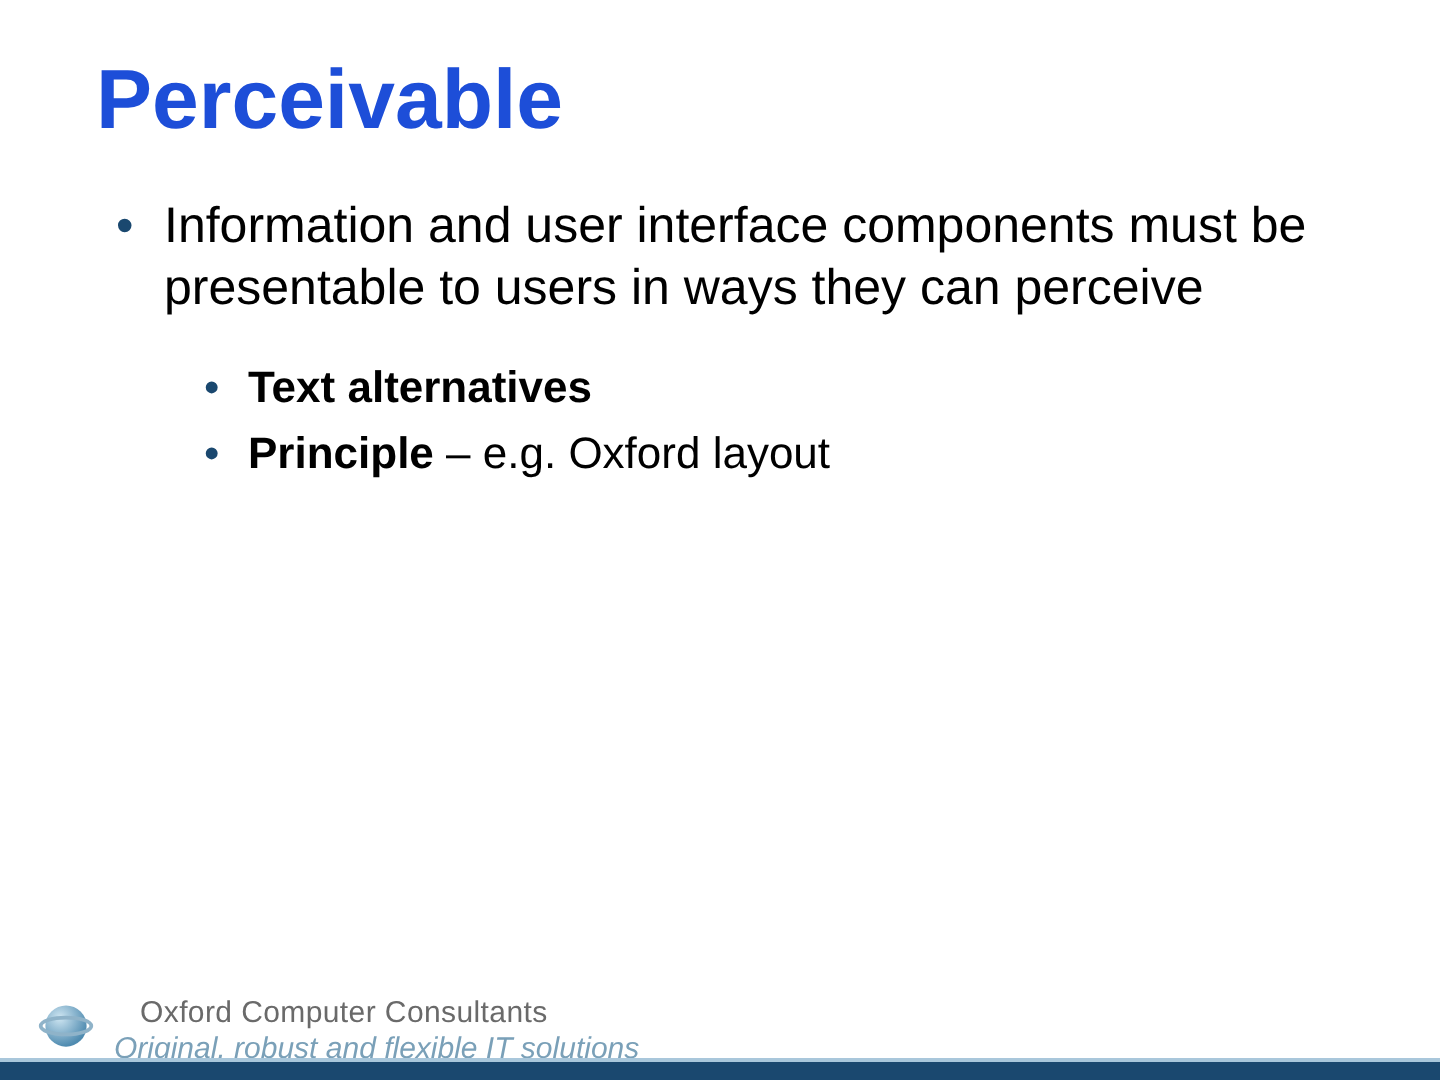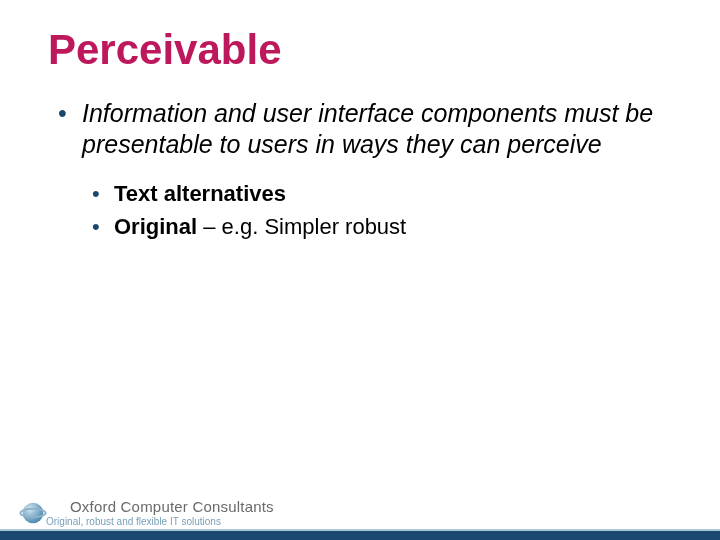--- a/index.html
+++ b/index.html
@@ -17,51 +17,50 @@
     box-sizing: border-box;
     padding: 28px 48px 0 48px;
   }
   .kicker {
     color: #1a486f;
     font-weight: 700;
     font-size: 22px;
     margin: 0 0 2px 0;
   }
   .title {
-    color: #be185d;
+    color: #1d4ed8;
     font-weight: 700;
     font-size: 42px;
     margin: 0 0 26px 0;
     line-height: 1.05;
   }
   ul.level1 {
     list-style: none;
     margin: 0;
     padding: 0 0 0 10px;
   }
   ul.level1 > li {
     position: relative;
     padding-left: 24px;
     font-size: 25px;
-    font-style: italic;
     line-height: 1.25;
     margin-bottom: 18px;
   }
   ul.level1 > li::before {
     content: "•";
     position: absolute;
     left: 0;
     top: 0;
     color: #1a486f;
     font-style: normal;
     font-size: 25px;
   }
   ul.level2 {
     list-style: none;
-    margin: 4px;
+    margin: 14px;
     padding: 0 0 0 40px;
   }
   ul.level2 > li {
     position: relative;
     padding-left: 22px;
     font-size: 22px;
     line-height: 1.35;
     margin-bottom: 4px;
   }
   ul.level2 > li::before {
@@ -90,24 +89,25 @@
     align-items: flex-start;
     gap: 22px;
   }
   .footer .brand .name {
     color: #6a6a6a;
     font-size: 15px;
     letter-spacing: 0.2px;
   }
   .footer .brand .tag {
     position: absolute;
-    left: 28px;
+    left: 39px;
     top: 18px;
-    font-size: 10px;
+    font-size: 15px;
     color: #7aa0b8;
+    font-style: italic;
     white-space: nowrap;
   }
   .footer .bar {
     position: absolute;
     left: 0;
     right: 0;
     bottom: 0;
     height: 9px;
     background: #1a486f;
   }
@@ -134,21 +134,21 @@
 
   <ul class="level1">
     <li>Information and user interface components must be presentable to users in ways they can perceive</li>
   </ul>
 
   <ul class="level2">
     <li>
       <span class="lead">Text alternatives</span><span></span>
     </li>
     <li>
-      <span class="lead">Original</span><span> – e.g. Simpler robust</span>
+      <span class="lead">Principle</span><span> – e.g. Oxford layout</span>
     </li>
   </ul>
 </div>
 
 <div class="footer">
   <div class="brand">
     <span class="logo-icon">
       <svg viewBox="0 0 32 32" width="30" height="30">
         <defs>
           <radialGradient id="g" cx="35%" cy="30%" r="70%">

